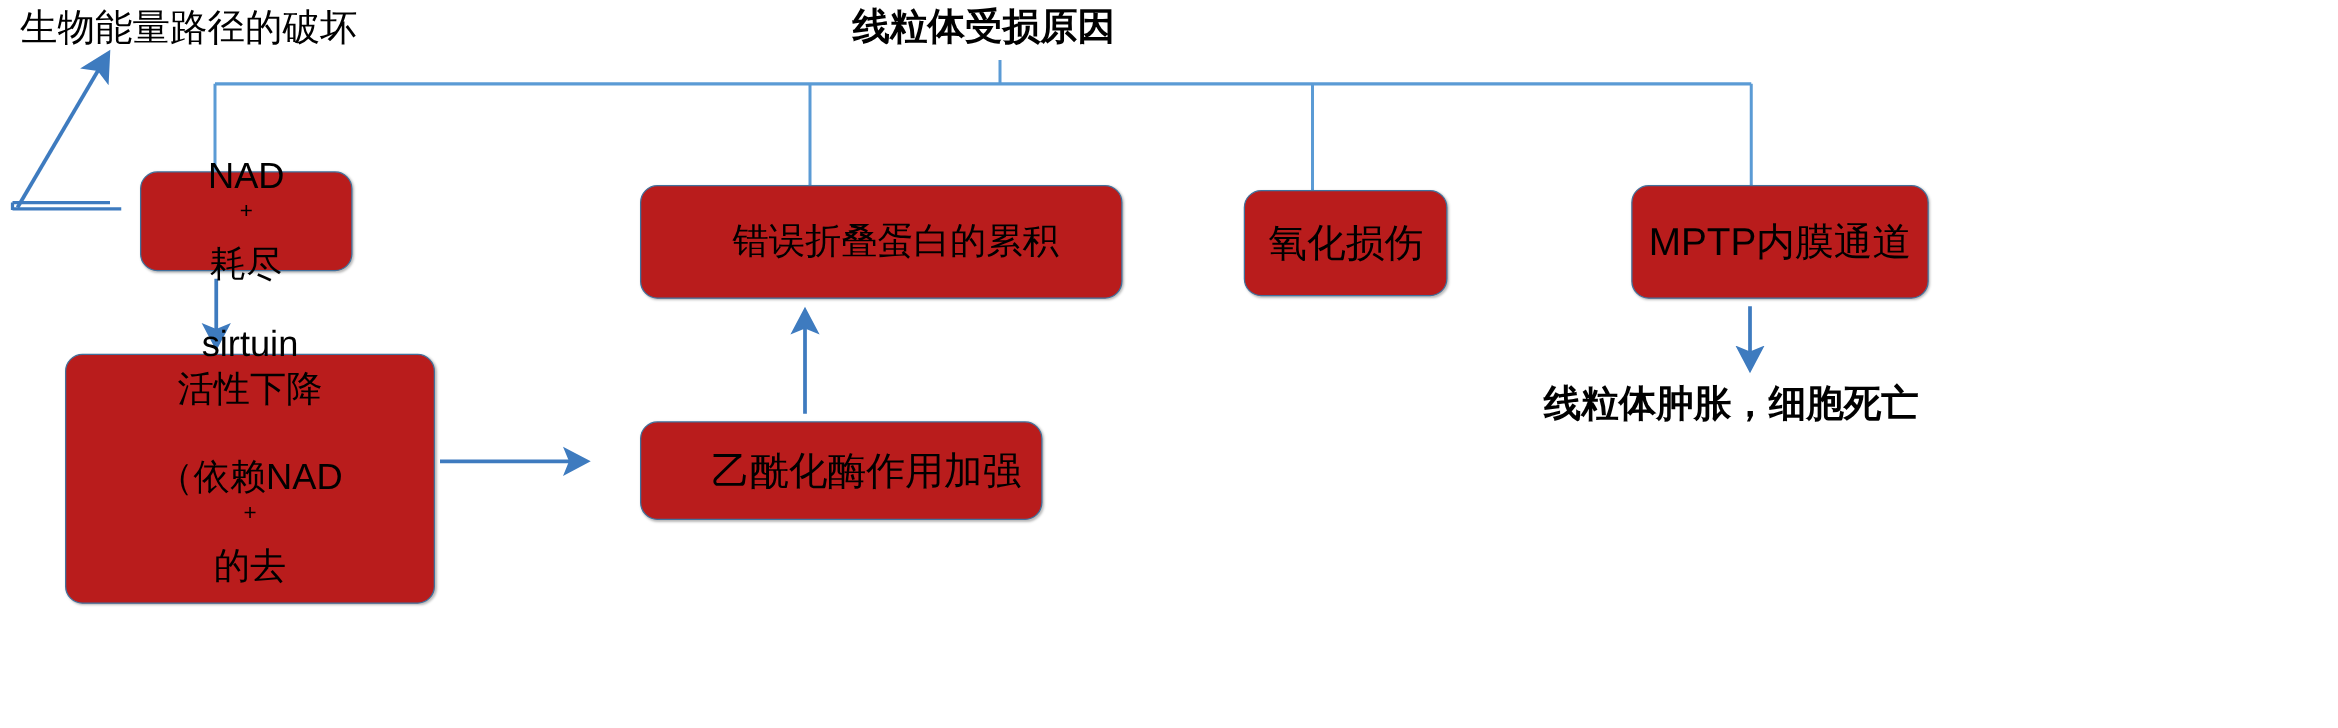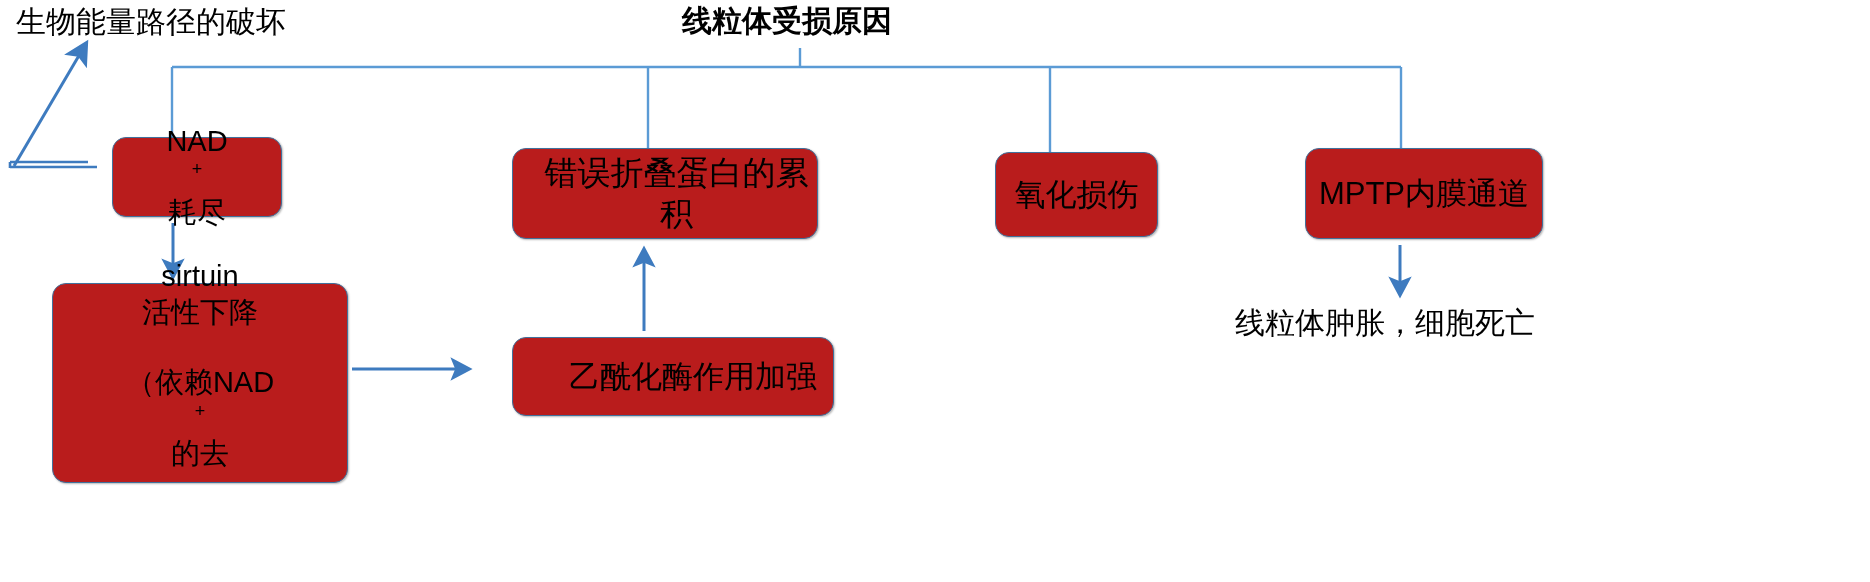--- a/index.html
+++ b/index.html
@@ -51,28 +51,28 @@
   .title-main {
     font-weight: bold;
   }
   sup.plus {
     font-size: 0.62em;
     vertical-align: super;
     line-height: 0;
   }
   #n-nad        { left: 88px;  top: 137px; width: 170px;  height: 80px;  font-size: 29px; }
   #n-sirtuin    { left: 28px;  top: 283px; width: 296px;  height: 200px; font-size: 29px; }
-  #n-misfold    { left: 488px; top: 148px; width: 306px;  height: 91px;  font-size: 33px; padding-left: 23px; }
+  #n-misfold    { left: 488px; top: 148px; width: 386px;  height: 91px;  font-size: 29px; padding-left: 23px; }
   #n-acetyl     { left: 488px; top: 337px; width: 322px;  height: 79px;  font-size: 31px; padding-left: 40px; }
   #n-oxidative  { left: 971px; top: 152px; width: 163px;  height: 85px;  font-size: 31px; align-items: center; }
   #n-mptp       { left: 1281px;top: 148px; width: 238px;  height: 91px;  font-size: 31px; align-items: center; }
 
   #t-bioenergy  { left: 16px;   top: 2px;   font-size: 30px; }
   #t-title      { left: 682px;  top: 1px;   font-size: 30px; }
-  #t-swelling   { left: 1235px; top: 303px; font-size: 30px; }
+  #t-swelling   { left: 1235px; top: 303px; font-size: 30px; font-weight: bold; }
 </style>
 </head>
 <body>
 
 <div id="canvas">
 
   <svg class="wires" viewBox="0 0 1870 582">
     <defs>
       <marker id="ah" markerWidth="9" markerHeight="9" refX="5.2" refY="4.5" orient="auto">
         <path d="M0,0.6 L7.4,4.5 L0,8.4 L1.6,4.5 Z" fill="#3E7BBF"></path>

